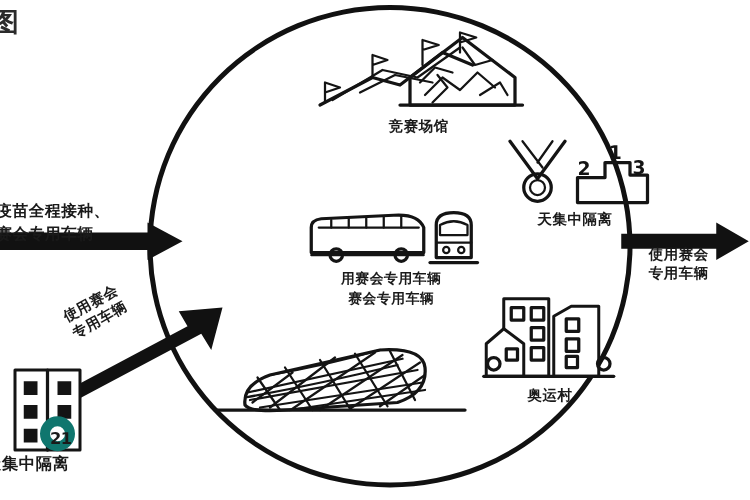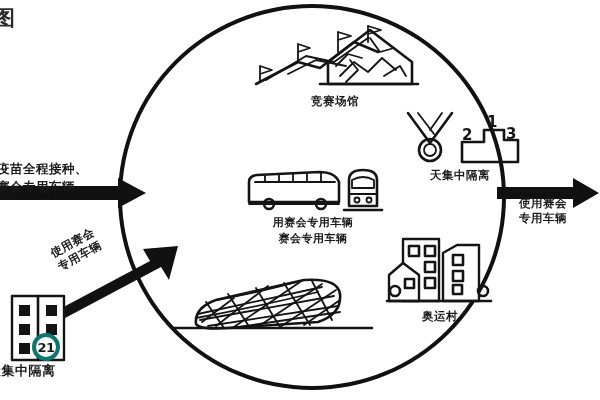--- a/index.html
+++ b/index.html
@@ -101,21 +101,21 @@
   #node-award       { left: 400px; top: 110px; width: 120px; }
   #node-village     { left: 385px; top: 235px; width: 110px; }
   #node-ceremony    { left: 172px; top: 278px; width: 200px; }
 
   #quarantine-building { left: 6px; top: 290px; }
   #badge-21 {
     left: 32px;
     top: 333px;
     width: 28px;
     height: 28px;
-    border: 4px solid #0f766e;
+    border: 8px solid #0f766e;
     border-radius: 50%;
     background: #fff;
     box-sizing: border-box;
     font-size: 13px;
     font-weight: 800;
     line-height: 22px;
     text-align: center;
     letter-spacing: -0.5px;
   }
 

